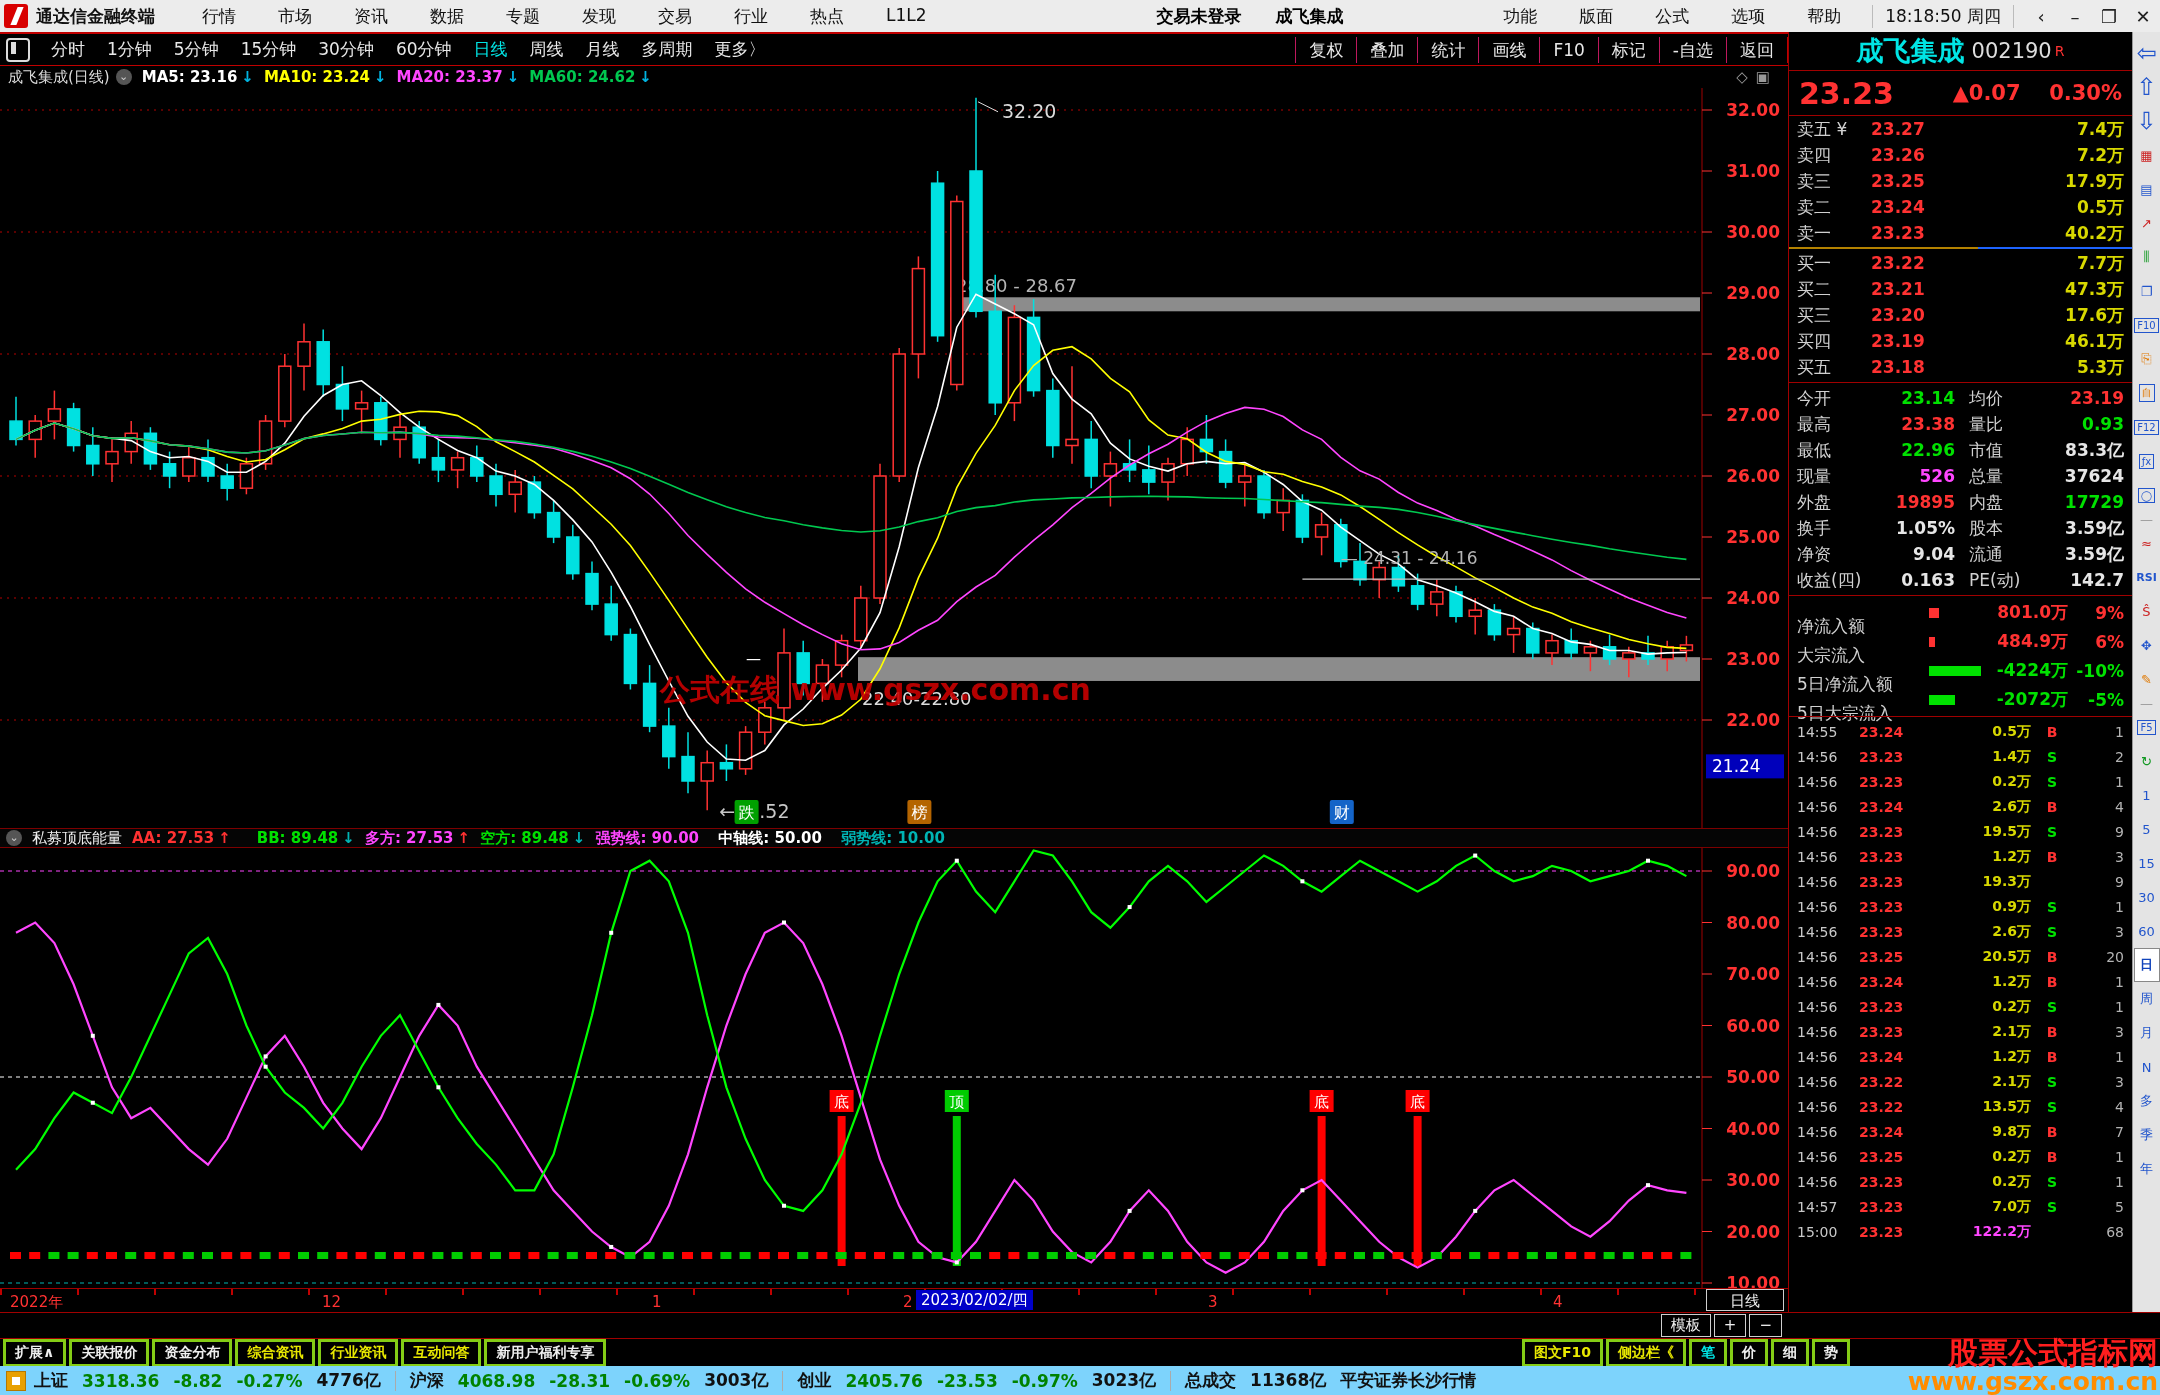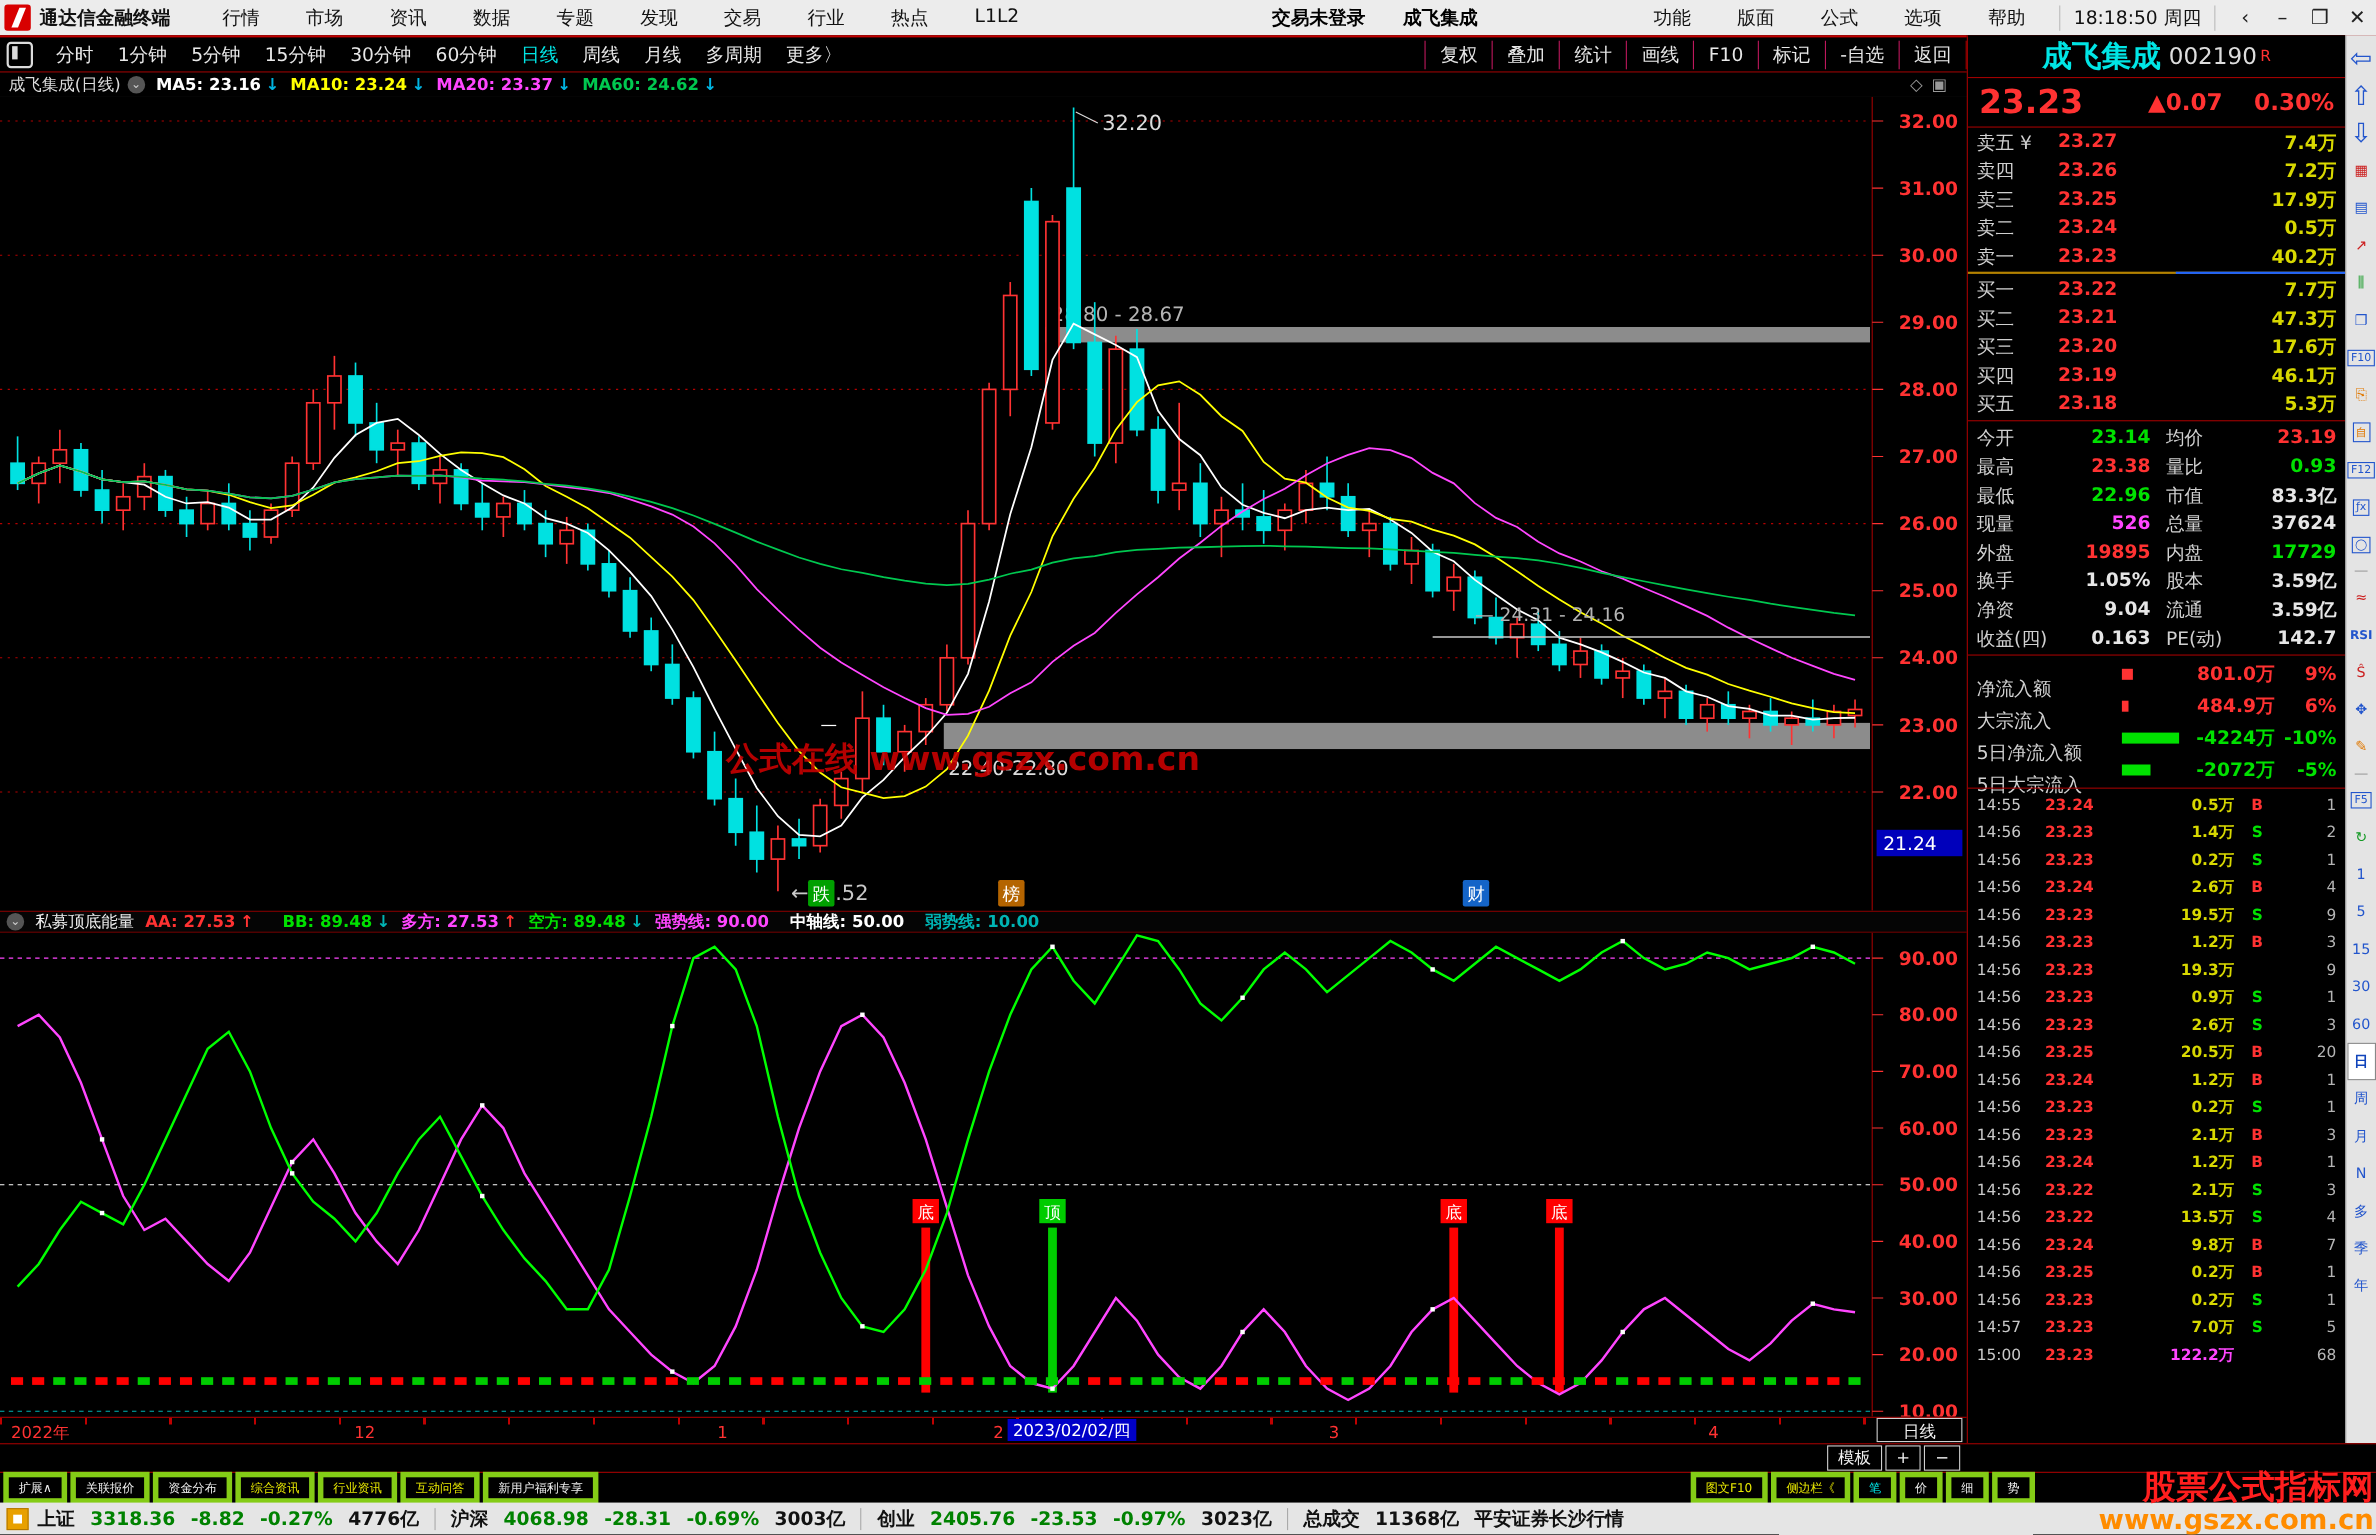--- a/index.html
+++ b/index.html
@@ -97,26 +97,26 @@
   .ritem.sel{background:#fff;border:1px solid #888;box-sizing:border-box;color:#1144bb;font-weight:bold;}
   .ritem.dim{color:#999;height:14px;}
   
   #tabsrow{left:0;top:1312px;width:2160px;height:26px;background:#000;border-top:1px solid #a00000;
            display:flex;align-items:center;box-sizing:border-box;}
   .tab{border:1px solid #cfcfcf;color:#f0f0f0;font-size:15px;padding:1px 9px;margin-left:3px;white-space:nowrap;}
   .tab.cyan{color:#00e5e5;border-color:#cfcfcf;}
   #tabs-spacer{flex:1;}
   #extrow{left:0;top:1338px;width:2160px;height:28px;background:#000;border-top:1px solid #a00000;
           display:flex;align-items:center;box-sizing:border-box;}
-  .ext{border:5px solid #84cc16;color:#eee;font-size:11px;padding:2px 9px;margin-left:3px;white-space:nowrap;}
+  .ext{border:3px solid #84cc16;color:#eee;font-size:14px;padding:2px 9px;margin-left:3px;white-space:nowrap;font-weight:bold;}
   .ext.yellow{color:#e8e800;}
   .ext.cyan{color:#00e5e5;}
   #ext-spacer{flex:1;}
   
-  #statusbar{left:0;top:1366px;width:2160px;height:29px;background:#e5e5e5;display:flex;align-items:center;
+  #statusbar{left:0;top:1366px;width:2160px;height:29px;background:#7dd3fc;display:flex;align-items:center;
              font-size:17px;font-weight:bold;color:#111;}
   #st-icon{width:18px;height:18px;background:#e8a000;border:1px solid #b47800;margin:0 8px 0 6px;position:relative;}
   #st-icon:before{content:"";position:absolute;left:5px;top:5px;width:8px;height:8px;background:#fff;}
   .seg{margin-right:14px;white-space:nowrap;}
   .seg.k{color:#111;} .seg.g{color:#008200;}
   .stsep{width:1px;height:20px;background:#aaa;margin-right:14px;}
   
   #wm-br{right:2px;bottom:0px;text-align:right;z-index:50;line-height:1.05;}
   #wm-br .l1{color:#ff1e1e;font-size:30px;font-weight:bold;}
   #wm-br .l2{color:#ff8c00;font-size:25px;font-weight:bold;}

